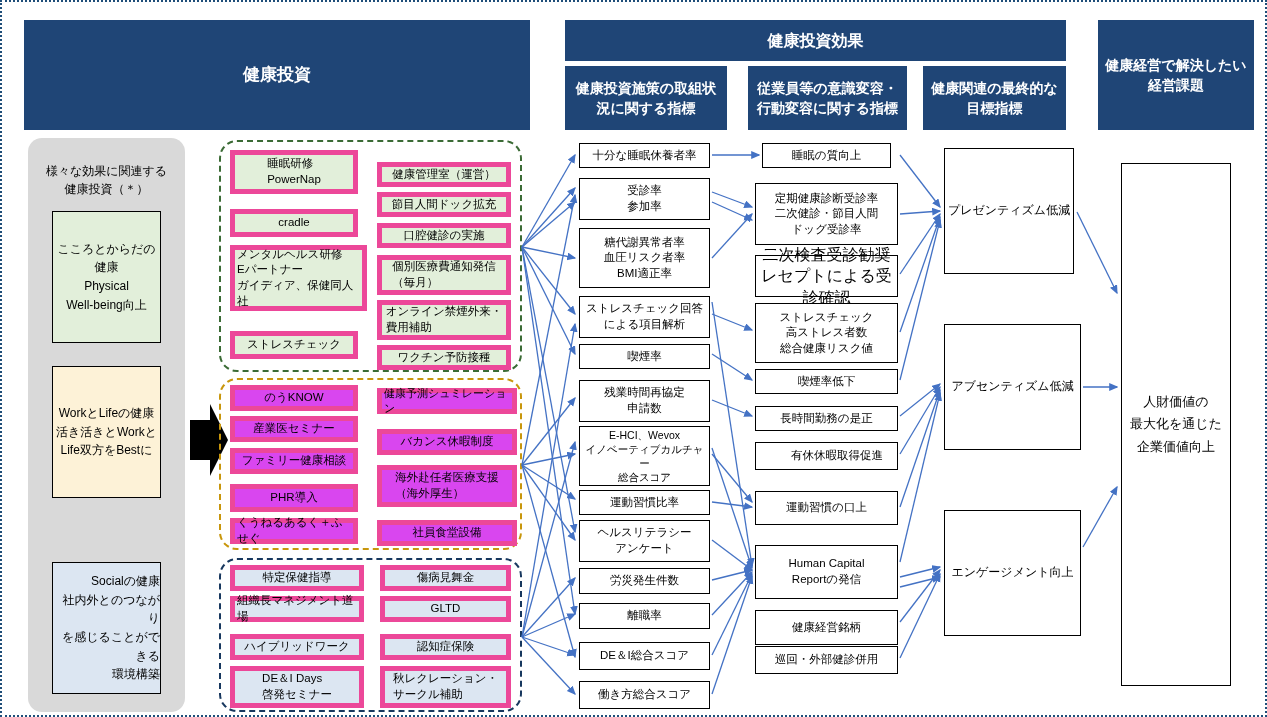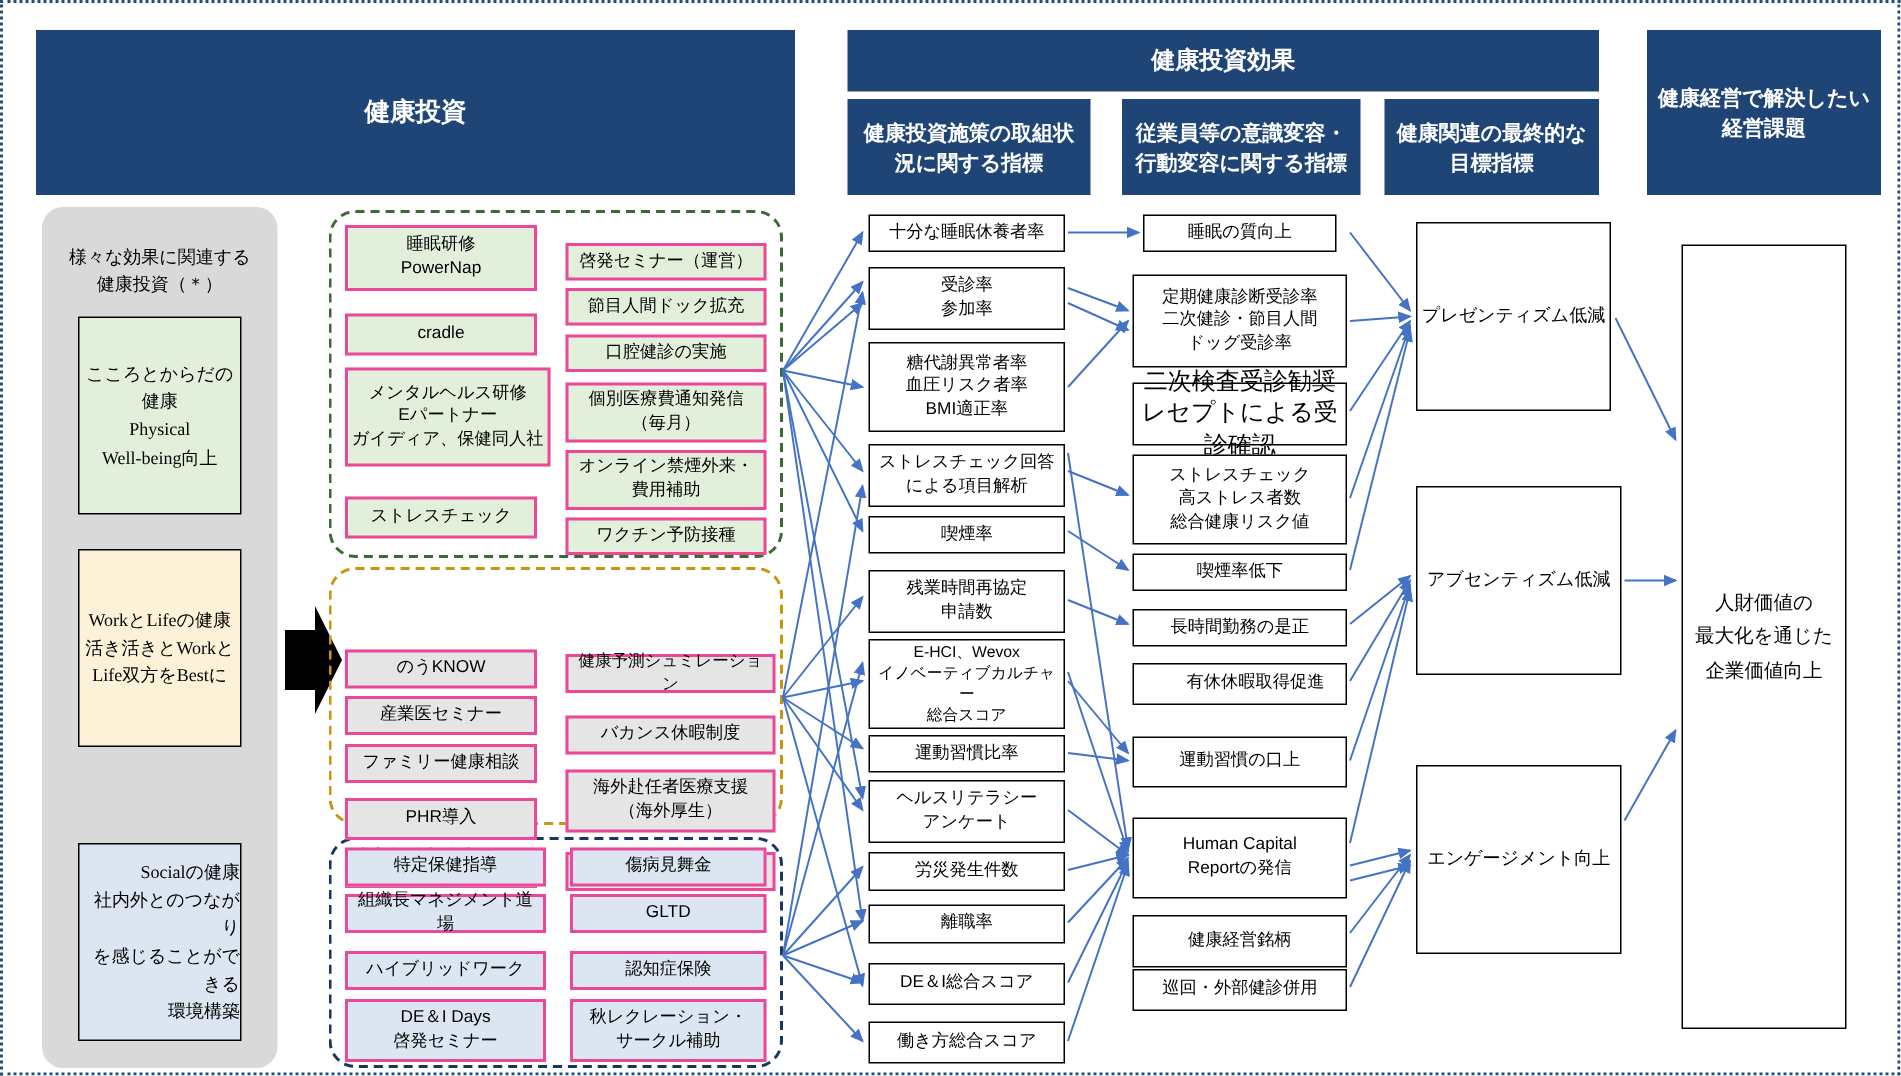--- a/index.html
+++ b/index.html
@@ -6,33 +6,33 @@
   body{font-family:"Liberation Sans","DejaVu Sans",sans-serif;}
   #canvas{position:relative;width:1267px;height:717px;overflow:hidden;background:#ffffff;
           border:2px dotted #1f4e79;box-sizing:border-box;}
   .hdr{position:absolute;background:#1f4576;color:#fff;font-weight:bold;display:flex;
        align-items:center;justify-content:center;text-align:center;line-height:1.45;
        font-size:14px;box-sizing:border-box;padding:2px 4px;}
   .graybox{position:absolute;background:#d9d9d9;border-radius:14px;box-sizing:border-box;}
   .gray-title{position:absolute;text-align:center;font-size:12px;line-height:1.5;color:#000;width:100%;}
   .cat{position:absolute;border:1px solid #000;display:flex;align-items:center;
        justify-content:center;text-align:center;font-size:12px;line-height:1.55;
-       box-sizing:border-box;color:#000;font-family:Liberation Serif, serif;}
+       box-sizing:border-box;color:#000;}
   .cat.green{background:#e2efda;}
   .cat.yellow{background:#fdf2d7;}
   .cat.blue{background:#dce6f2;}
   .dgroup{position:absolute;border-radius:18px;box-sizing:border-box;}
   .dgroup.green{border:2px dashed #3b6b35;}
   .dgroup.yellow{border:2px dashed #c8960c;}
   .dgroup.blue{border:2px dashed #17375e;}
-  .item{position:absolute;border:2px solid #ec4899;display:flex;align-items:center;
-        justify-content:center;text-align:center;font-size:11.5px;line-height:1.35;
+  .item{position:absolute;border:5px solid #ec4899;display:flex;align-items:center;
+        justify-content:center;text-align:left;font-size:11.5px;line-height:1.35;
         box-sizing:border-box;color:#000;padding:1px 2px;}
   .item.green{background:#e2efda;}
-  .item.yellow{background:#e5e5e5;margin-top:48px;}
+  .item.yellow{background:#d946ef;}
   .item.blue{background:#dce6f2;}
   .kpi{position:absolute;border:1px solid #000;background:#fff;display:flex;
        align-items:center;justify-content:center;text-align:center;font-size:11.5px;
        line-height:1.35;box-sizing:border-box;color:#000;padding:1px 2px;}
   .goal{position:absolute;border:1px solid #000;background:#fff;display:flex;
         align-items:center;justify-content:center;text-align:center;font-size:12px;
         line-height:1.45;box-sizing:border-box;color:#000;}
   .final{position:absolute;border:1px solid #000;background:#fff;display:flex;
          align-items:center;justify-content:center;text-align:center;font-size:13px;
          line-height:1.7;box-sizing:border-box;color:#000;}
@@ -87,21 +87,21 @@
   <div class="dgroup blue" style="left:217px;top:556px;width:303px;height:154px;"></div>
 
   <div class="item green" style="left:228px;top:148px;width:128px;height:44px;white-space:pre-line;">睡眠研修
 PowerNap</div>
   <div class="item green" style="left:228px;top:207px;width:128px;height:28px;white-space:pre-line;">cradle</div>
   <div class="item green" style="left:228px;top:243px;width:137px;height:66px;white-space:pre-line;">メンタルヘルス研修
 Eパートナー
 ガイディア、保健同人社</div>
   <div class="item green" style="left:228px;top:329px;width:128px;height:28px;white-space:pre-line;">ストレスチェック</div>
 
-  <div class="item green" style="left:375px;top:160px;width:134px;height:25px;white-space:pre-line;">啓発セミナー（運営）</div>
+  <div class="item green" style="left:375px;top:160px;width:134px;height:25px;white-space:pre-line;">健康管理室（運営）</div>
   <div class="item green" style="left:375px;top:190px;width:134px;height:25px;white-space:pre-line;">節目人間ドック拡充</div>
   <div class="item green" style="left:375px;top:221px;width:134px;height:25px;white-space:pre-line;">口腔健診の実施</div>
   <div class="item green" style="left:375px;top:253px;width:134px;height:40px;white-space:pre-line;">個別医療費通知発信
 （毎月）</div>
   <div class="item green" style="left:375px;top:298px;width:134px;height:40px;white-space:pre-line;">オンライン禁煙外来・
 費用補助</div>
   <div class="item green" style="left:375px;top:343px;width:134px;height:25px;white-space:pre-line;">ワクチン予防接種</div>
 
   <div class="item yellow" style="left:228px;top:383px;width:128px;height:26px;white-space:pre-line;">のうKNOW</div>
   <div class="item yellow" style="left:228px;top:414px;width:128px;height:26px;white-space:pre-line;">産業医セミナー</div>

